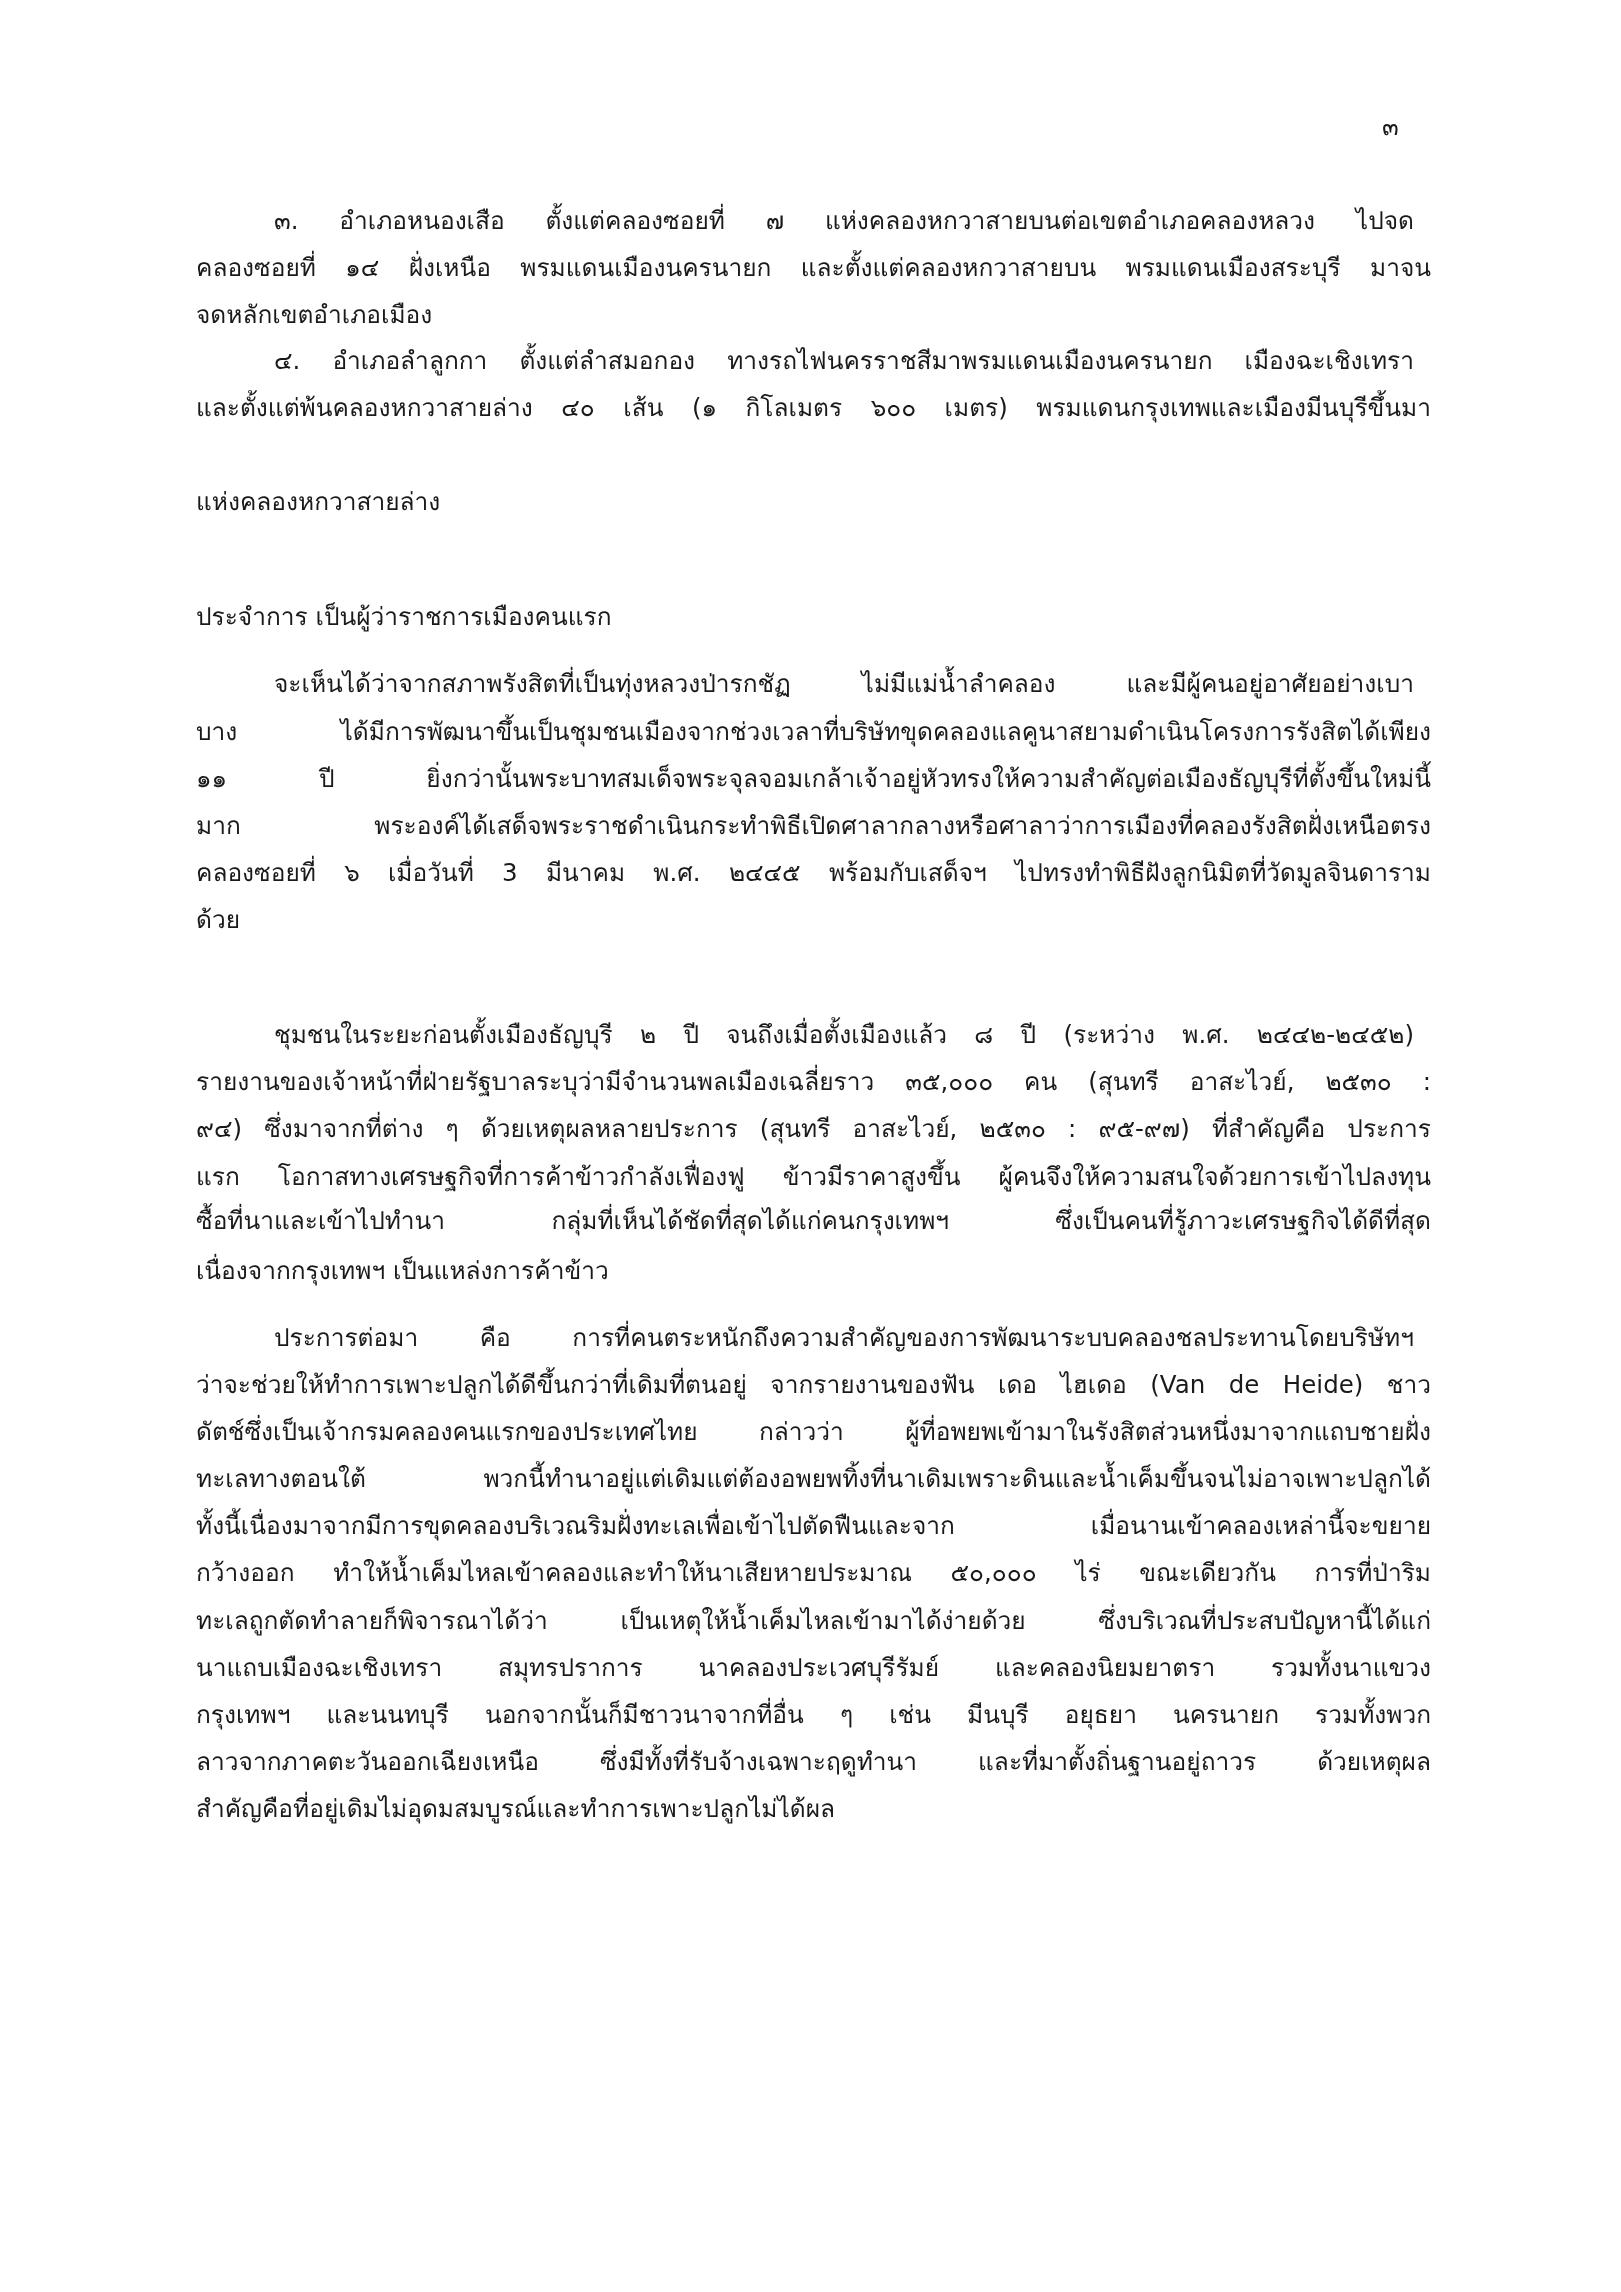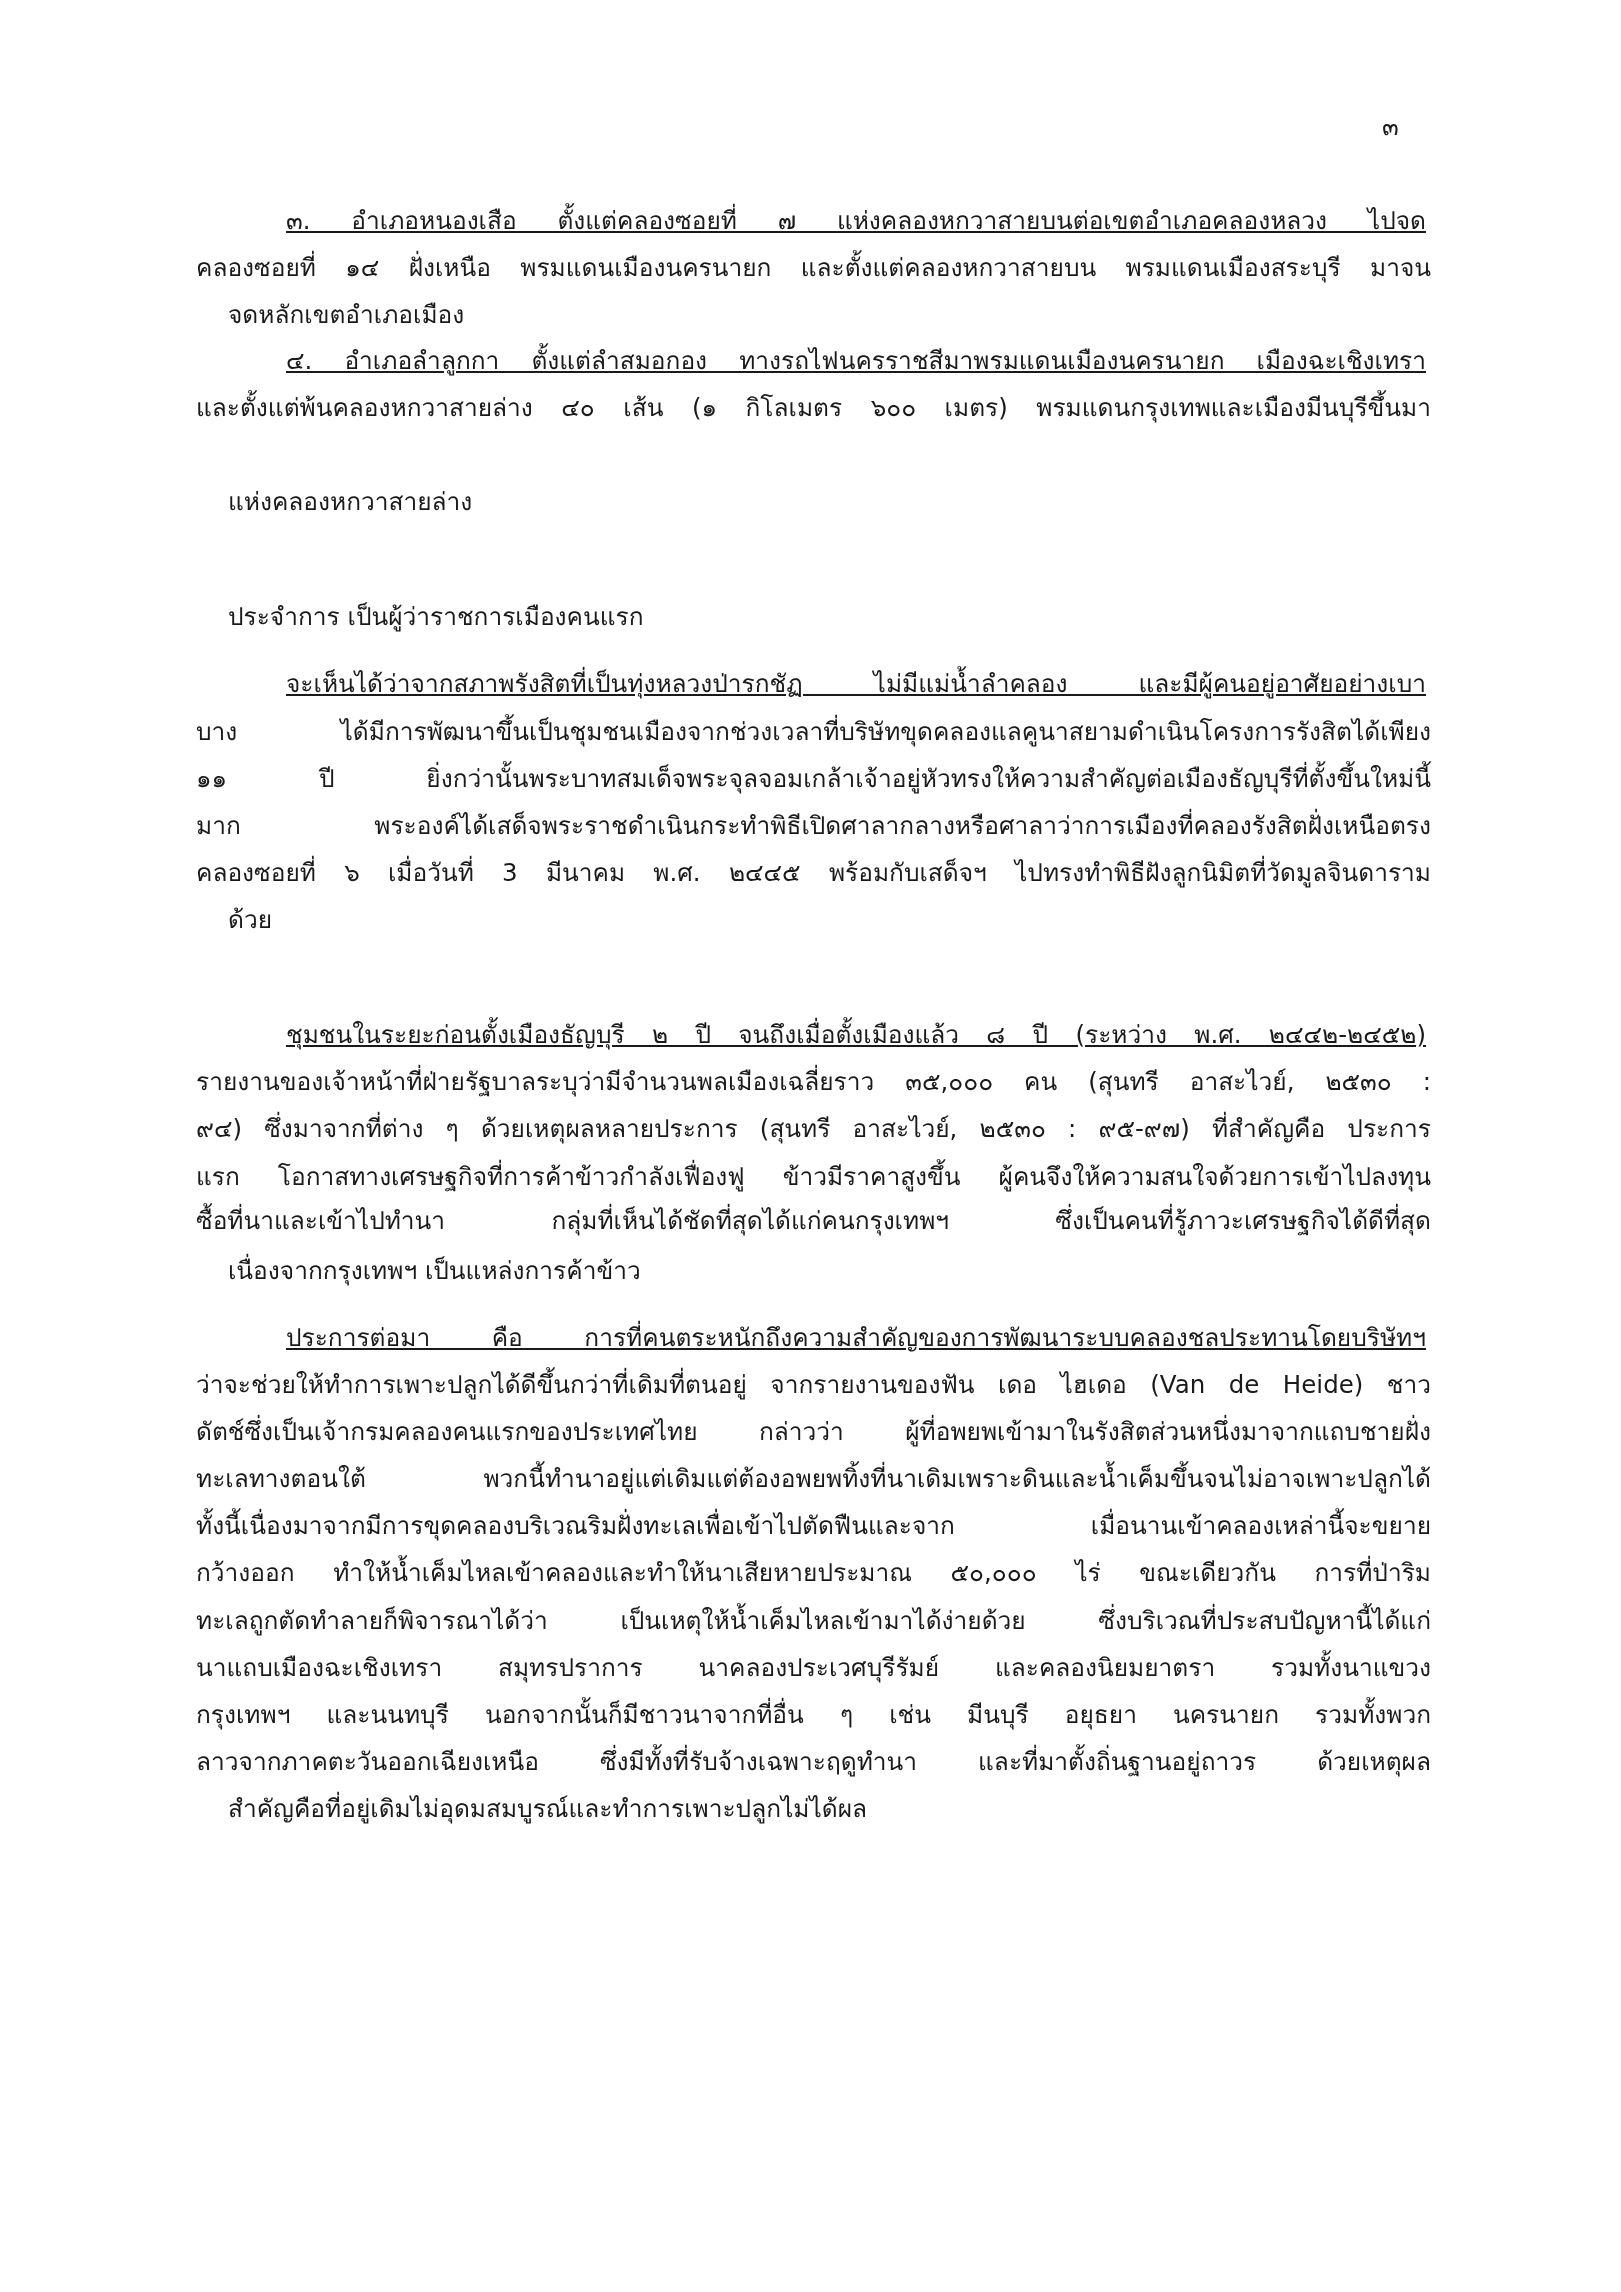--- a/index.html
+++ b/index.html
@@ -2,22 +2,22 @@
 <html><head>
 <meta charset="utf-8">
 <style>
   html, body { margin: 0; padding: 0; background: #ffffff; }
   body { width: 1621px; height: 2293px; position: relative; overflow: hidden;
          font-family: "DejaVu Sans", "Liberation Sans", sans-serif; color: #1a1a1a; }
   .page { position: absolute; left: 0; top: 0; width: 1621px; height: 2293px; background: #fff; }
   .page-number { position: absolute; left: 1382px; top: 110px; font-size: 24.5px; line-height: 33px; }
   .line { position: absolute; left: 196px; width: 1235px; font-size: 24.5px; line-height: 33px;
           white-space: nowrap; text-align: justify; text-align-last: justify; }
-  .line.indent { left: 286px; width: 1140px; text-decoration: underline; }
-  .line.last { text-align-last: left; margin-left: 32px; }
+  .line.indent { left: 274px; width: 1140px; }
+  .line.last { text-align-last: left; }
 </style>
 </head>
 <body>
 
 <div class="page">
   <div class="page-number">๓</div>
 
   <div class="line indent" style="top:204px">๓. อำเภอหนองเสือ ตั้งแต่คลองซอยที่ ๗ แห่งคลองหกวาสายบนต่อเขตอำเภอคลองหลวง ไปจด</div>
   <div class="line" style="top:251px">คลองซอยที่ ๑๔ ฝั่งเหนือ พรมแดนเมืองนครนายก และตั้งแต่คลองหกวาสายบน พรมแดนเมืองสระบุรี มาจน</div>
   <div class="line last" style="top:298px">จดหลักเขตอำเภอเมือง</div>

